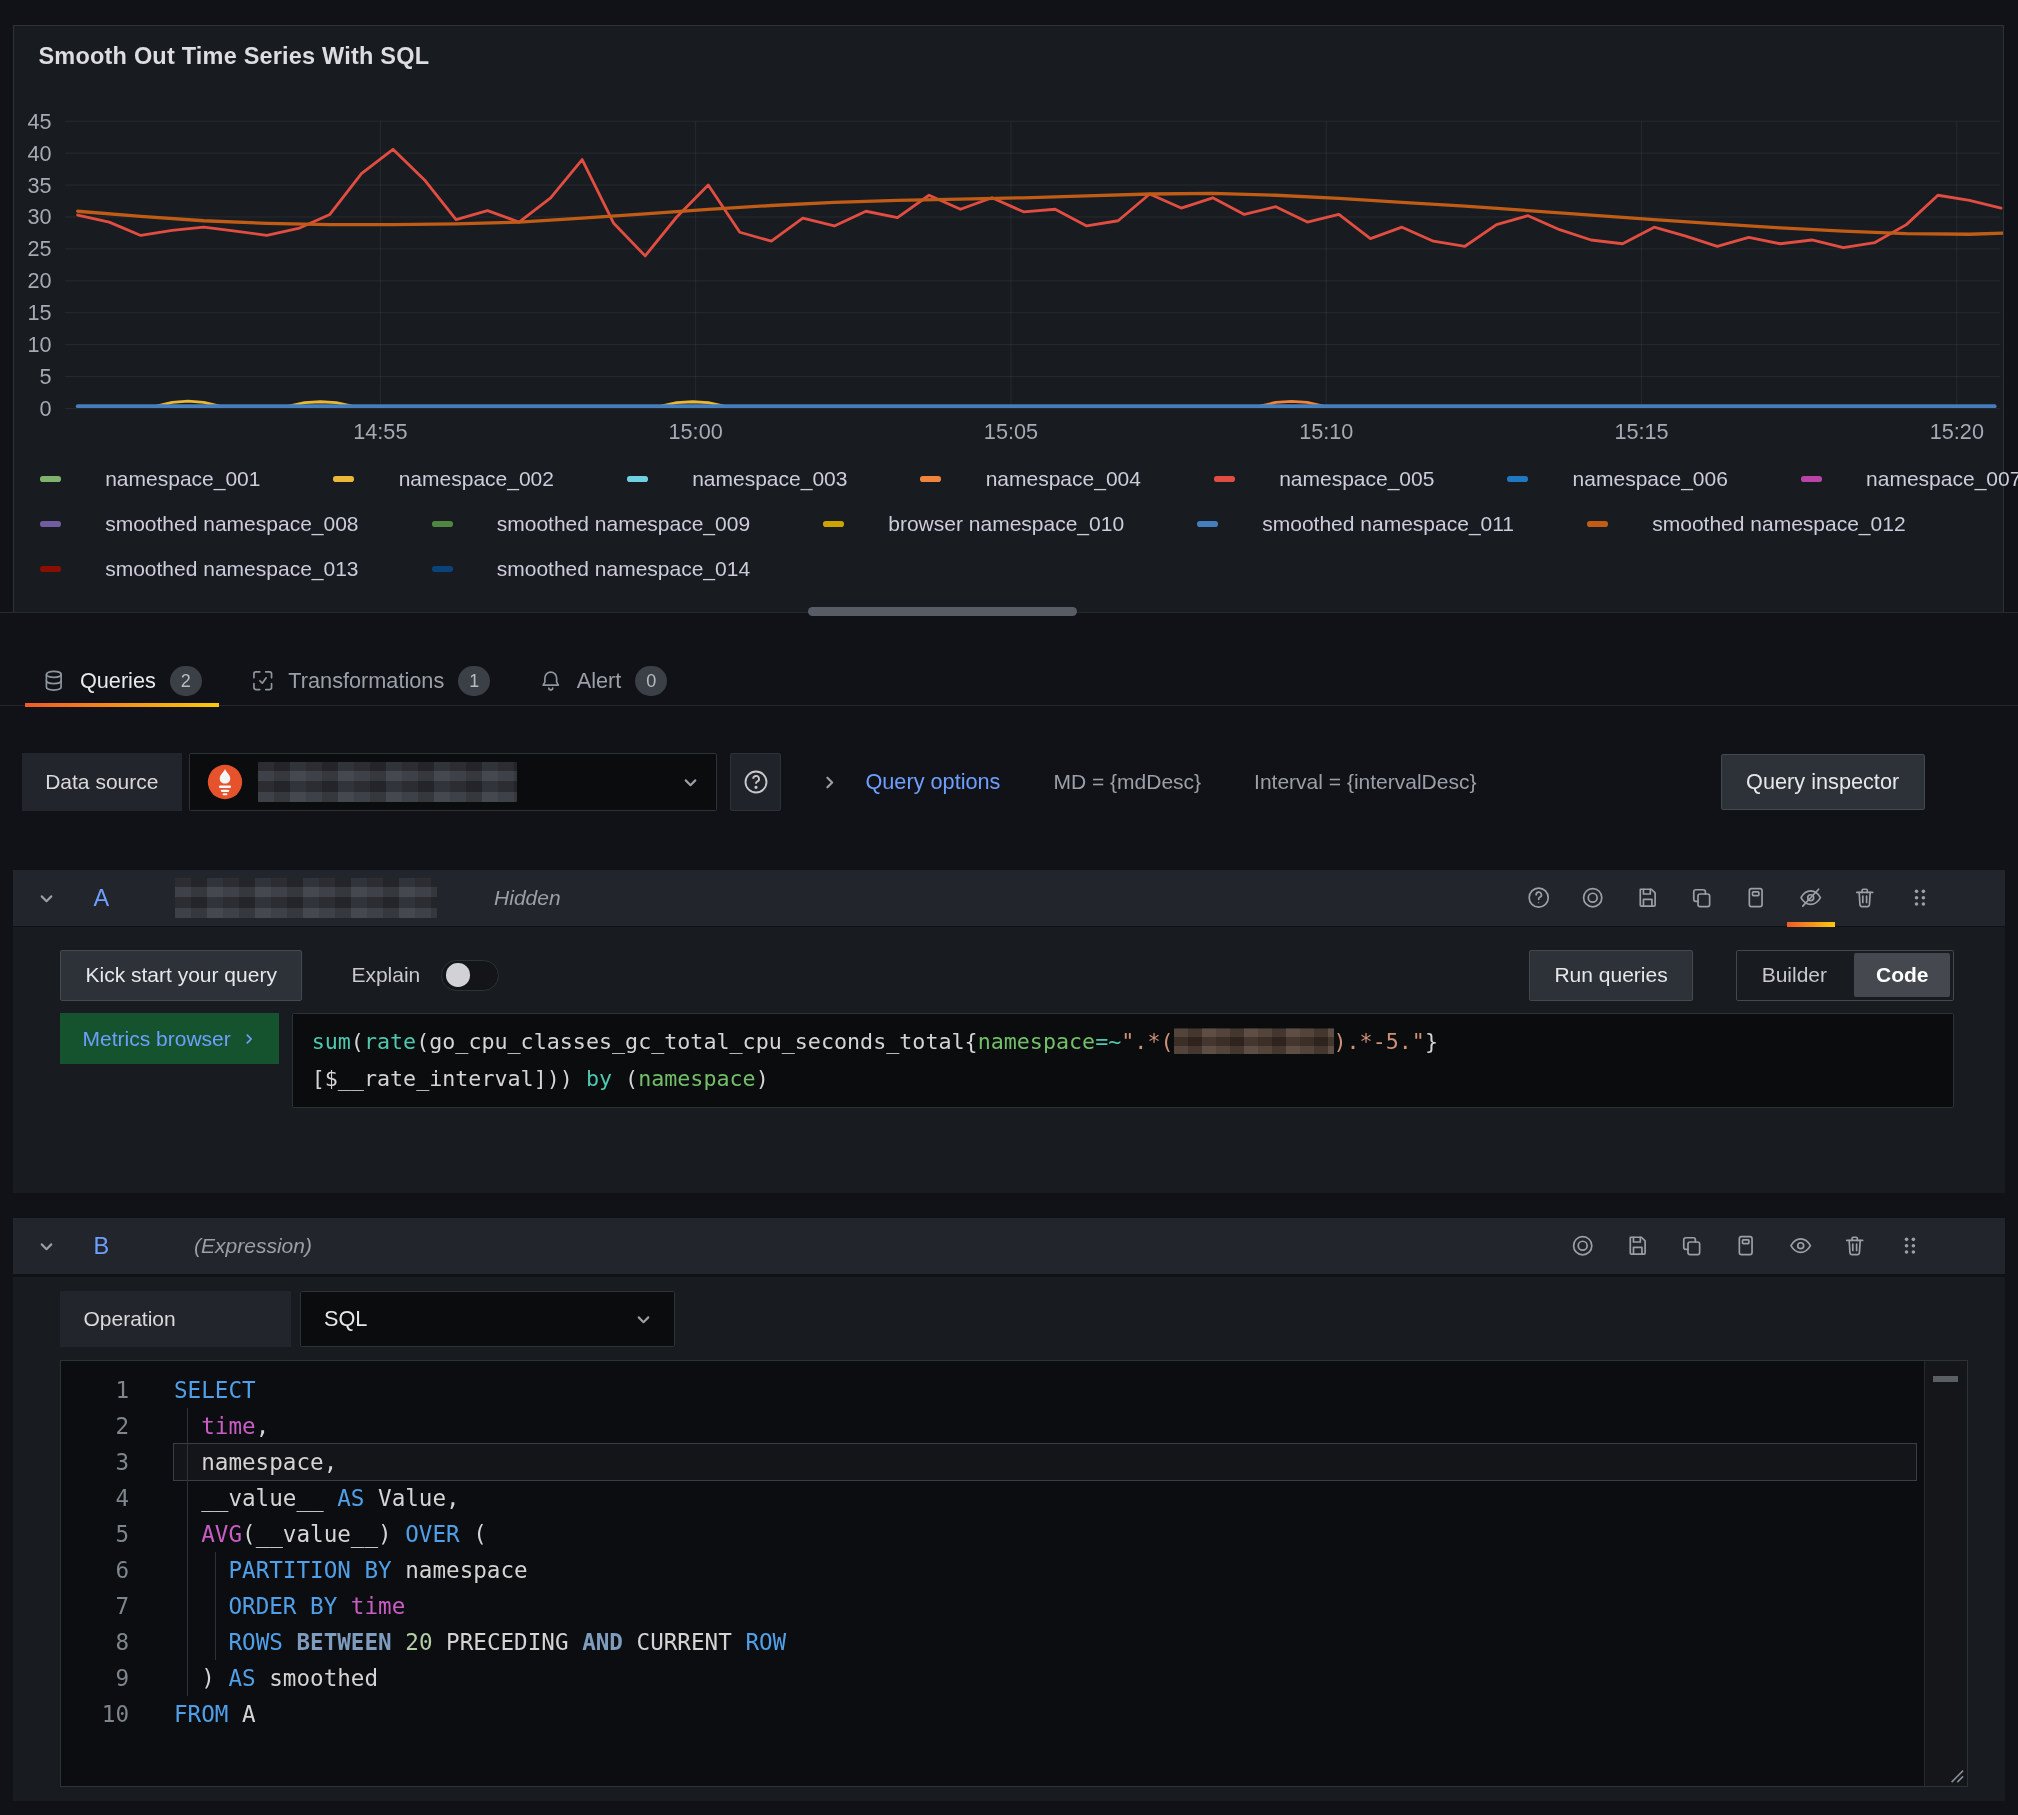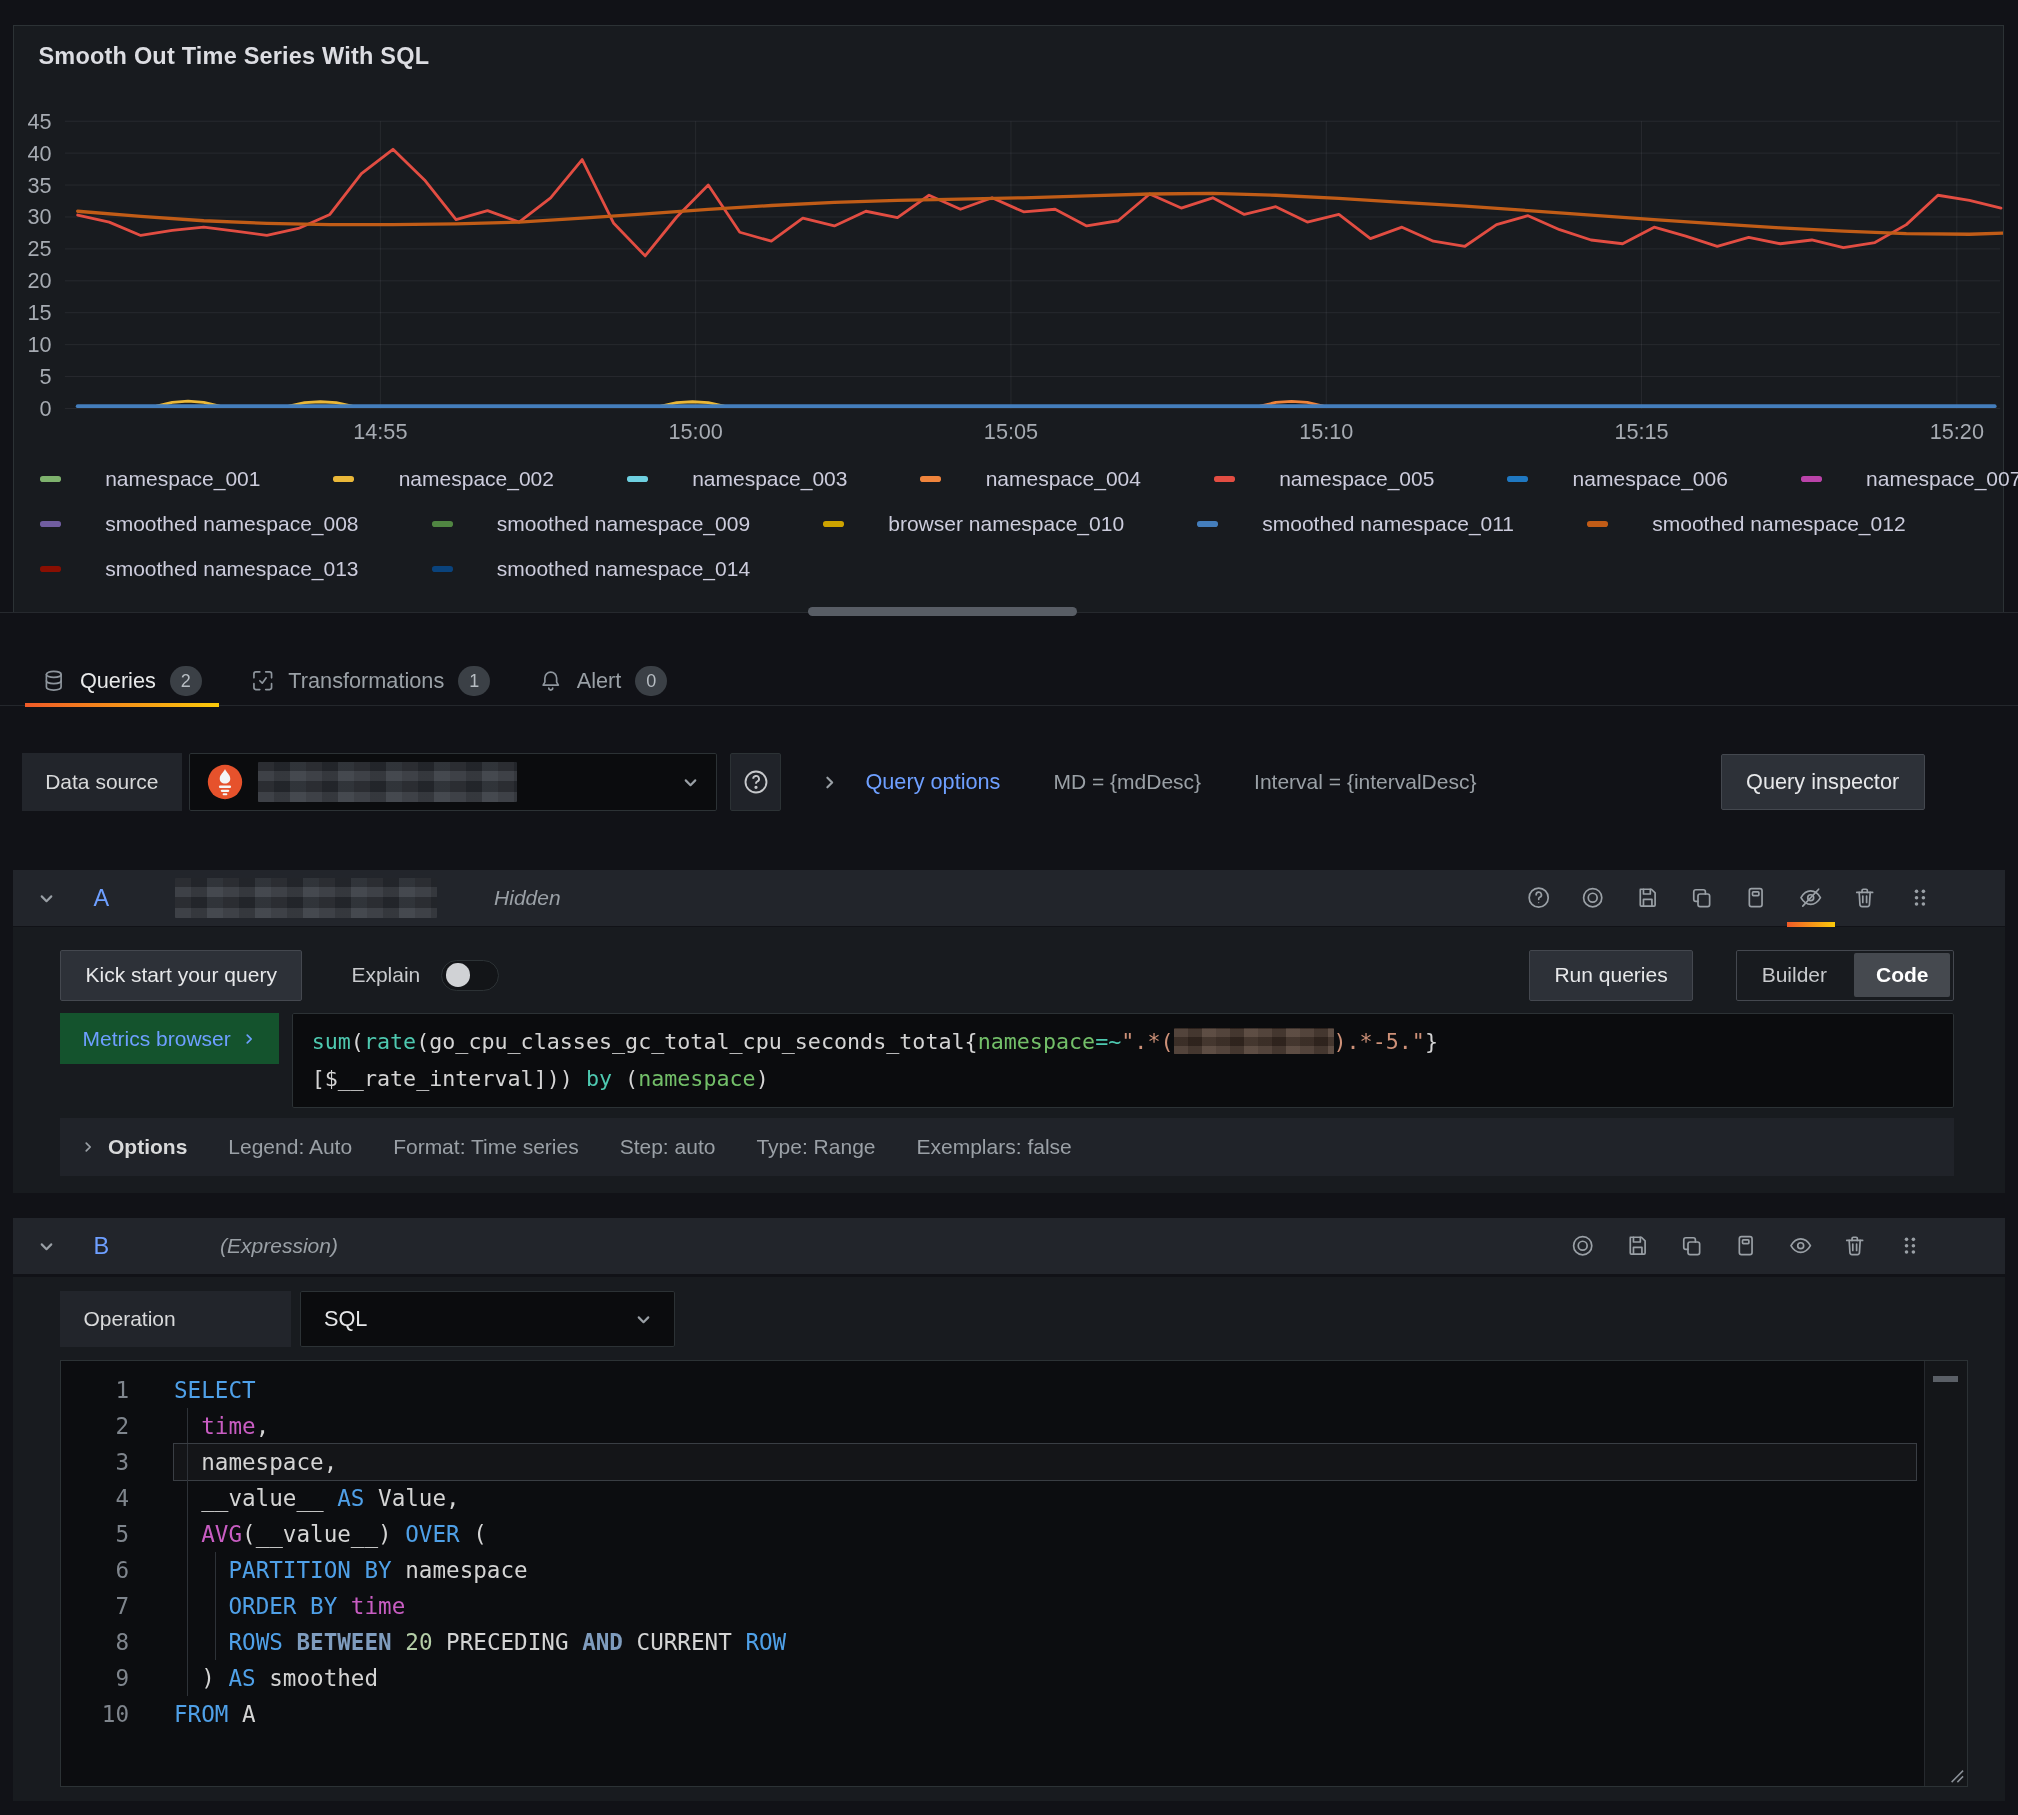--- a/index.html
+++ b/index.html
@@ -376,43 +376,28 @@
       <span>Metrics browser</span>
       <svg class="chev" style="stroke:#6e9fff;width:14px;height:14px;margin-left:11.3px" viewBox="0 0 16 16">
           <path d="M6 3.5 L10.5 8 L6 12.5"></path>
         </svg>
     </div>
     <div class="input-box promql" id="promql">
         <div><span class="tok-fn">sum</span><span class="tok-txt">(</span><span class="tok-fn">rate</span><span class="tok-txt">(</span><span class="tok-txt">go_cpu_classes_gc_total_cpu_seconds_total{</span><span class="tok-lbl">namespace</span><span class="tok-op">=~</span><span class="tok-str">".*(</span><span class="redact brown inline-redact" style="width: 160px;"></span><span class="tok-str">).*-5."</span><span class="tok-txt">}</span></div>
         <div><span class="tok-txt">[$__rate_interval])) </span><span class="tok-fn">by</span><span class="tok-txt"> (</span><span class="tok-lbl">namespace</span><span class="tok-txt">)</span></div>
       </div>
   </div>
-  <div class="qa-row3">
-    <span style="display:flex;align-items:center;">
-      <svg class="chev" style="width:14px;height:14px" viewBox="0 0 16 16">
-          <path d="M6 3.5 L10.5 8 L6 12.5"></path>
-        </svg>
-      <span class="opt-label">Options</span>
-    </span>
-    <span id="qa-options-items" style="display:flex;gap:41px">
-        <span class="dim-text">Legend: Auto</span>
-        <span class="dim-text">Format: Time series</span>
-        <span class="dim-text">Step: auto</span>
-        <span class="dim-text">Type: Range</span>
-        <span class="dim-text">Exemplars: false</span>
-      </span>
-  </div>
 </div>
 
 <div class="abs q-header qb-header">
   <svg class="chev" style="margin-left:25.4px" viewBox="0 0 16 16">
       <path d="M3.5 6 L8 10.5 L12.5 6"></path>
     </svg>
   <span class="q-ref" style="margin-left:38px">B</span>
-  <span class="italic-dim" style="margin-left:111px">(Expression)</span>
+  <span class="italic-dim" style="margin-left:85px">(Expression)</span>
   <div class="q-icons" id="qb-icons" style="margin-right:83px">
       <div class="q-icon"><svg viewBox="0 0 24 24">
           <circle cx="12" cy="12" r="8.6"></circle>
           <circle cx="12" cy="12" r="4.2"></circle>
         </svg></div>
       <div class="q-icon"><svg viewBox="0 0 24 24">
           <path d="M5 4 h10.5 L19 7.5 V19 a1 1 0 0 1 -1 1 H6 a1 1 0 0 1 -1 -1 V5 a1 1 0 0 1 1 -1 z"></path>
           <path d="M8 4 v4.5 h6.5 V4"></path>
           <path d="M8 20 v-6.5 h8 V20"></path>
         </svg></div>

